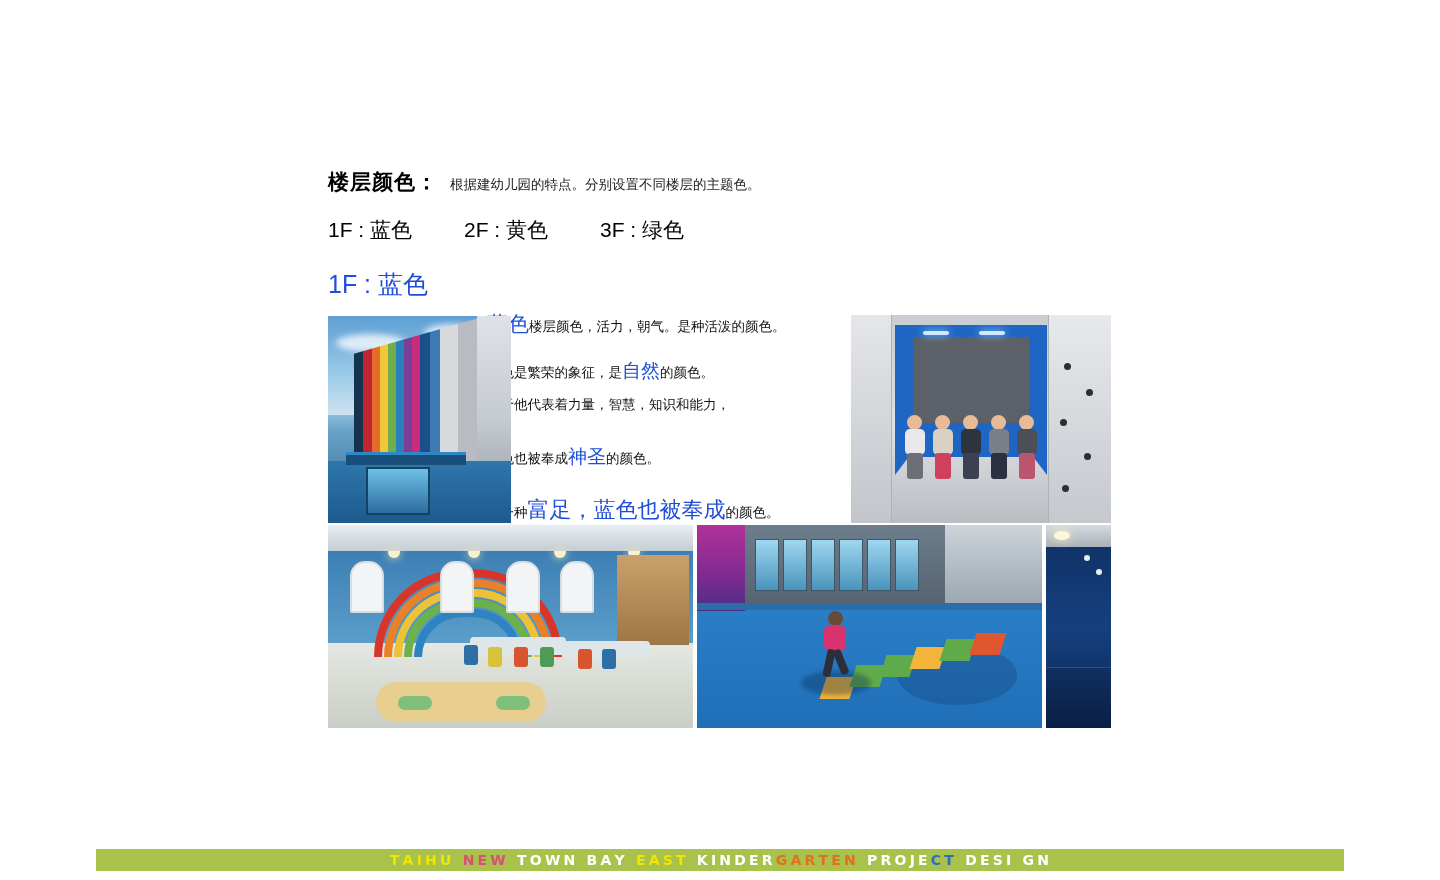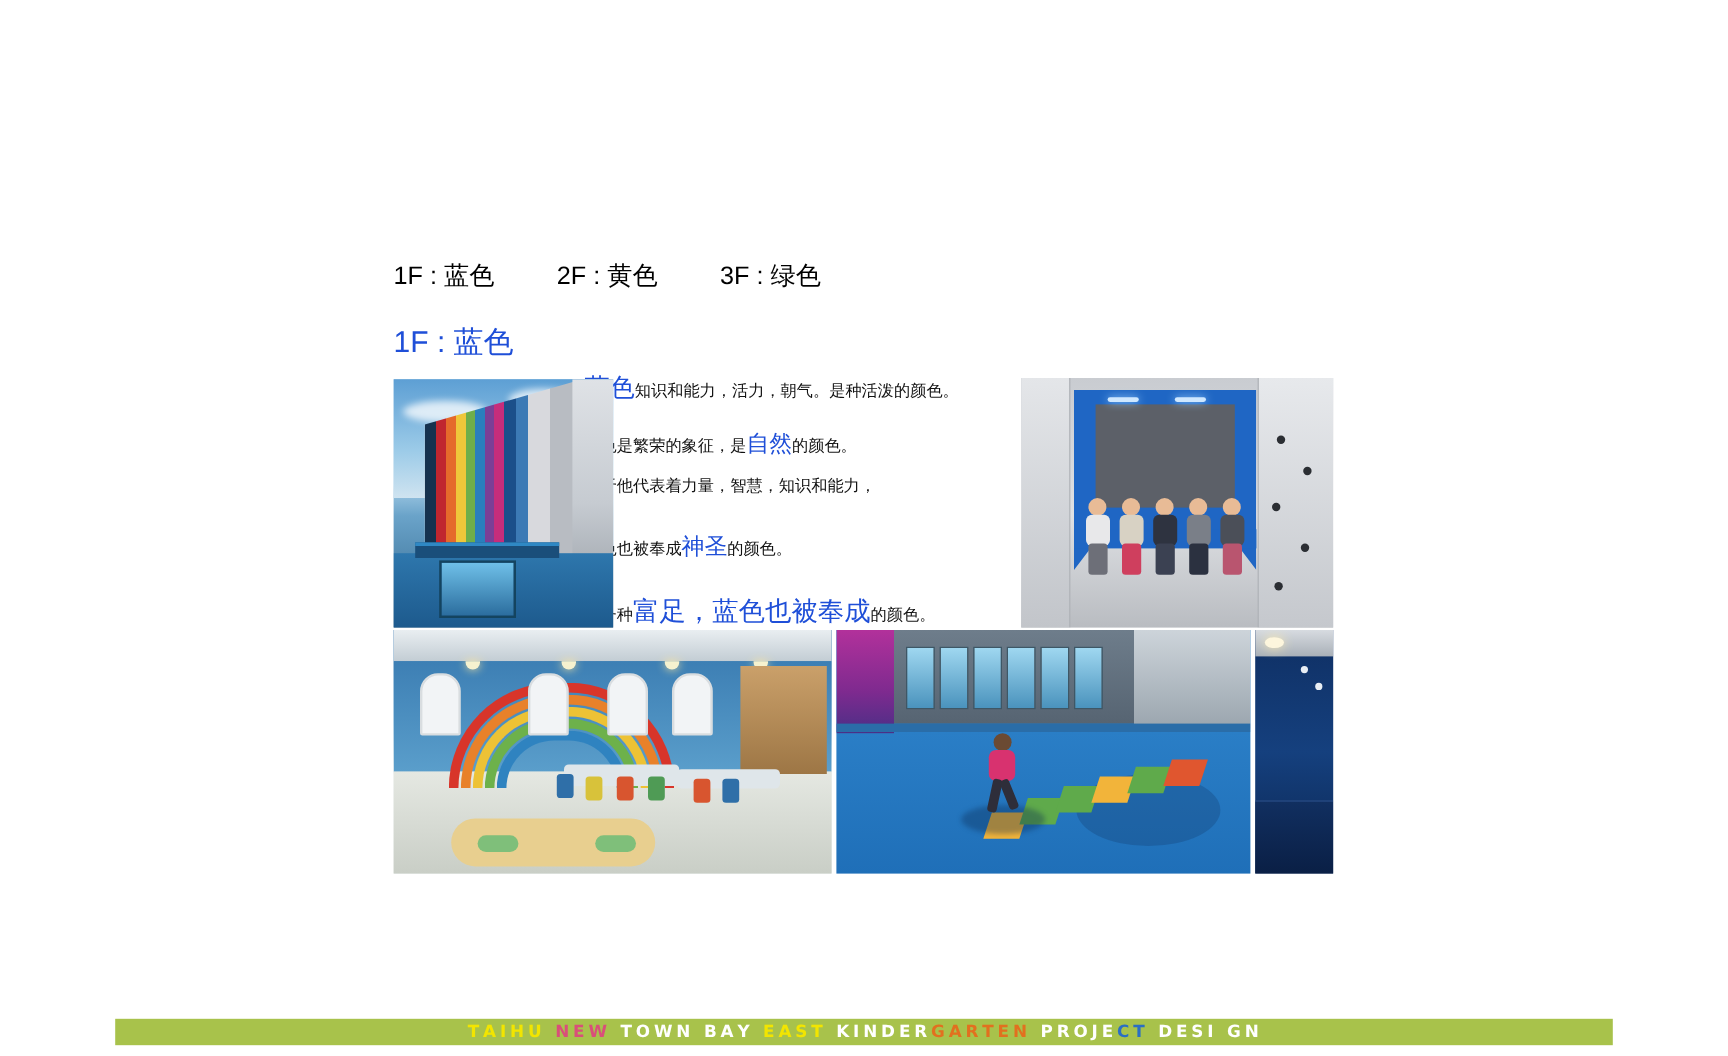--- a/index.html
+++ b/index.html
@@ -344,32 +344,36 @@
     letter-spacing: 1.2px;
     white-space: nowrap;
   }
   .footer-text span { padding: 0 1px; }
 </style>
 </head>
 <body>
 
 <div class="slide">
 
+  <div class="heading-row">
+    <div class="heading-main">楼层颜色：</div>
+    <div class="heading-sub">根据建幼儿园的特点。分别设置不同楼层的主题色。</div>
+  </div>
 
   <div class="floor-row">
     <div class="floor-item">1F : 蓝色</div>
     <div class="floor-item">2F : 黄色</div>
     <div class="floor-item">3F : 绿色</div>
   </div>
 
   <div class="floor-title">1F : 蓝色</div>
 
   <div class="text-col">
     <div class="tline t1">
-      <span class="accent-lg">蓝色</span><span>知识和能力，活力，朝气。是种活泼的颜色。</span>
+      <span class="accent-lg">蓝色</span><span>楼层颜色，活力，朝气。是种活泼的颜色。</span>
     </div>
     <div class="tline t2">
       <span>蓝色是繁荣的象征，是</span><span class="accent-md">自然</span><span>的颜色。</span>
     </div>
     <div class="tline t3">
       <span>由于他代表着力量，智慧，知识和能力，</span>
     </div>
     <div class="tline t4">
       <span>蓝色也被奉成</span><span class="accent-md">神圣</span><span>的颜色。</span>
     </div>

